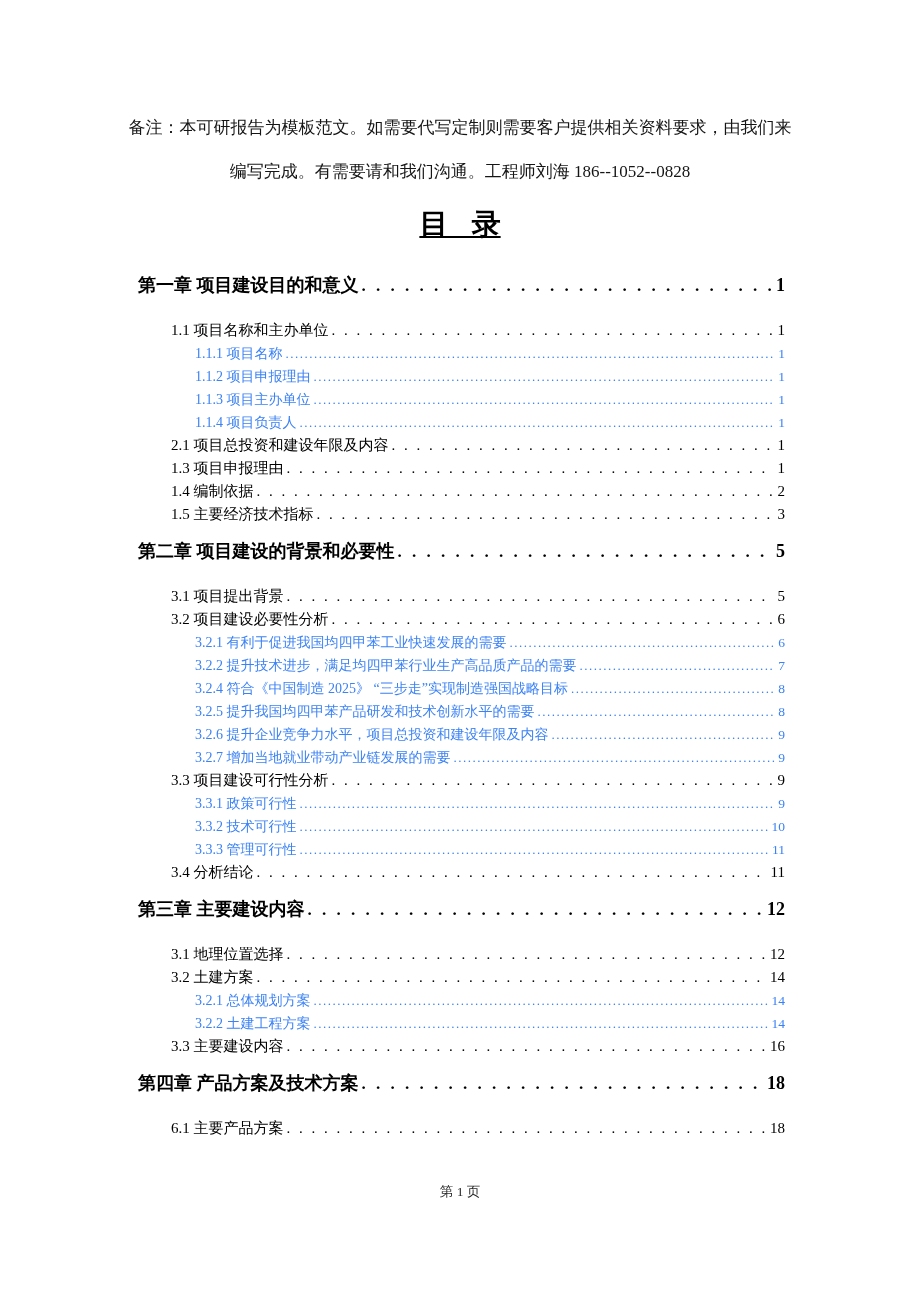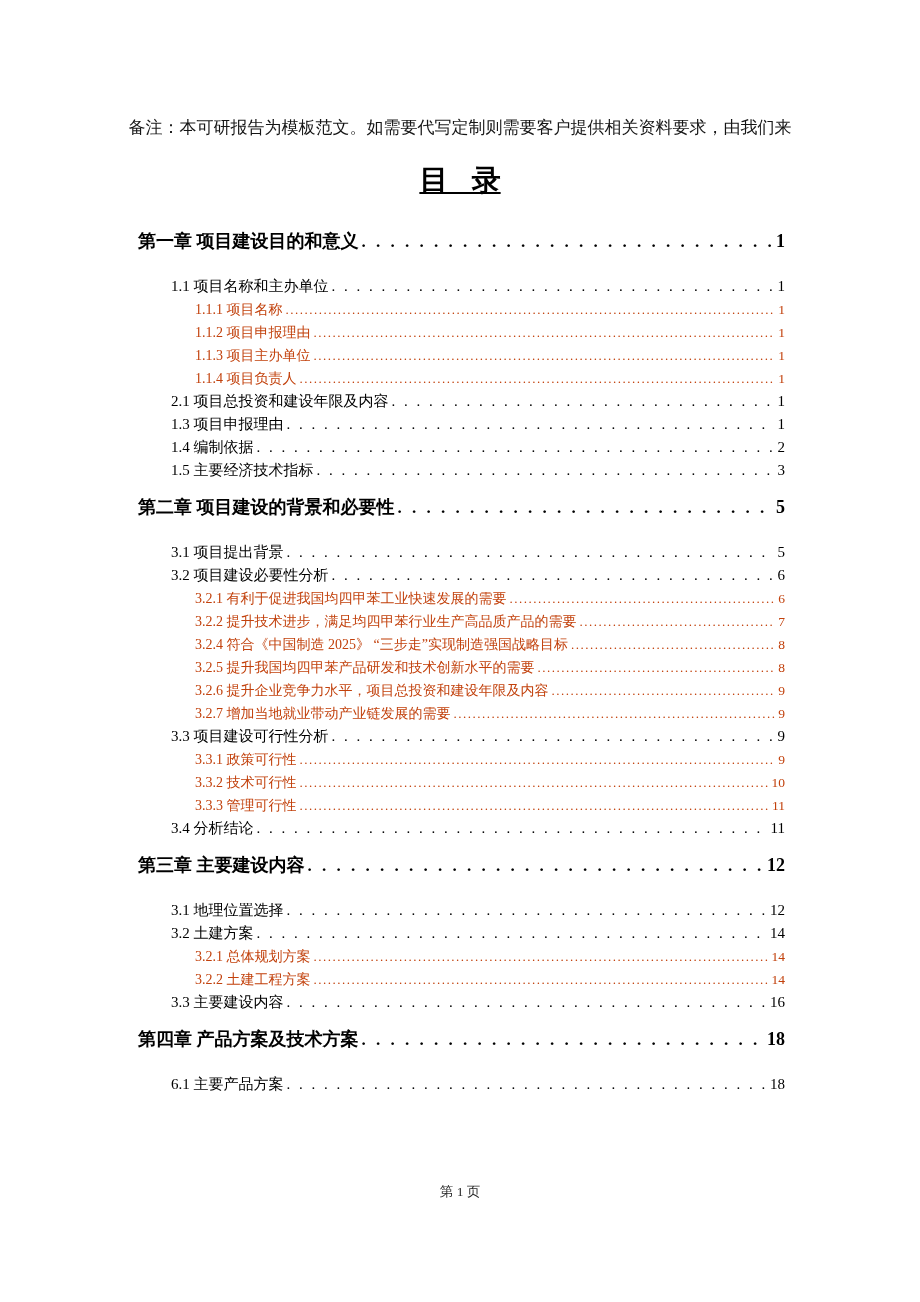--- a/index.html
+++ b/index.html
@@ -63,41 +63,42 @@
   }
   .toc-l2 .leader::after {
     content: ". . . . . . . . . . . . . . . . . . . . . . . . . . . . . . . . . . . . . . . . . . . . . . . . . . . . . . . . . . . . . . . . . . . . . . . . . . . . . . . . . . . . . . . . . . . . . . . .";
     font-size: 15px; letter-spacing: 2.5px;
   }
   .toc-l3 {
     font-size: 14px;
     font-weight: normal;
     line-height: 23px;
     padding-left: 57px;
-    color: #c2410c;
+    color: #3b82f6;
   }
   .toc-l3 .leader::after {
     content: "..................................................................................................................................................................................................................................................................................................................";
     font-size: 13px; letter-spacing: 1.5px;
   }
   .toc-l3 .toc-page { font-size: 13.5px; }
   .page-footer {
     position: absolute;
     top: 1183px; left: 0;
     width: 100%;
     text-align: center;
     font-size: 13.5px;
     color: #2a2a2a;
   }
 </style>
 </head>
 <body>
 
 <div class="note">
   <div>备注：本可研报告为模板范文。如需要代写定制则需要客户提供相关资料要求，由我们来</div>
+  <div>编写完成。有需要请和我们沟通。工程师刘海 186--1052--0828</div>
 </div>
 
 <div class="doc-title">目 录</div>
 
 <div class="toc">
     <div class="toc-row toc-l1">
       <span class="toc-label">第一章 项目建设目的和意义</span>
       <span class="leader"></span>
       <span class="toc-page">1</span>
     </div>

